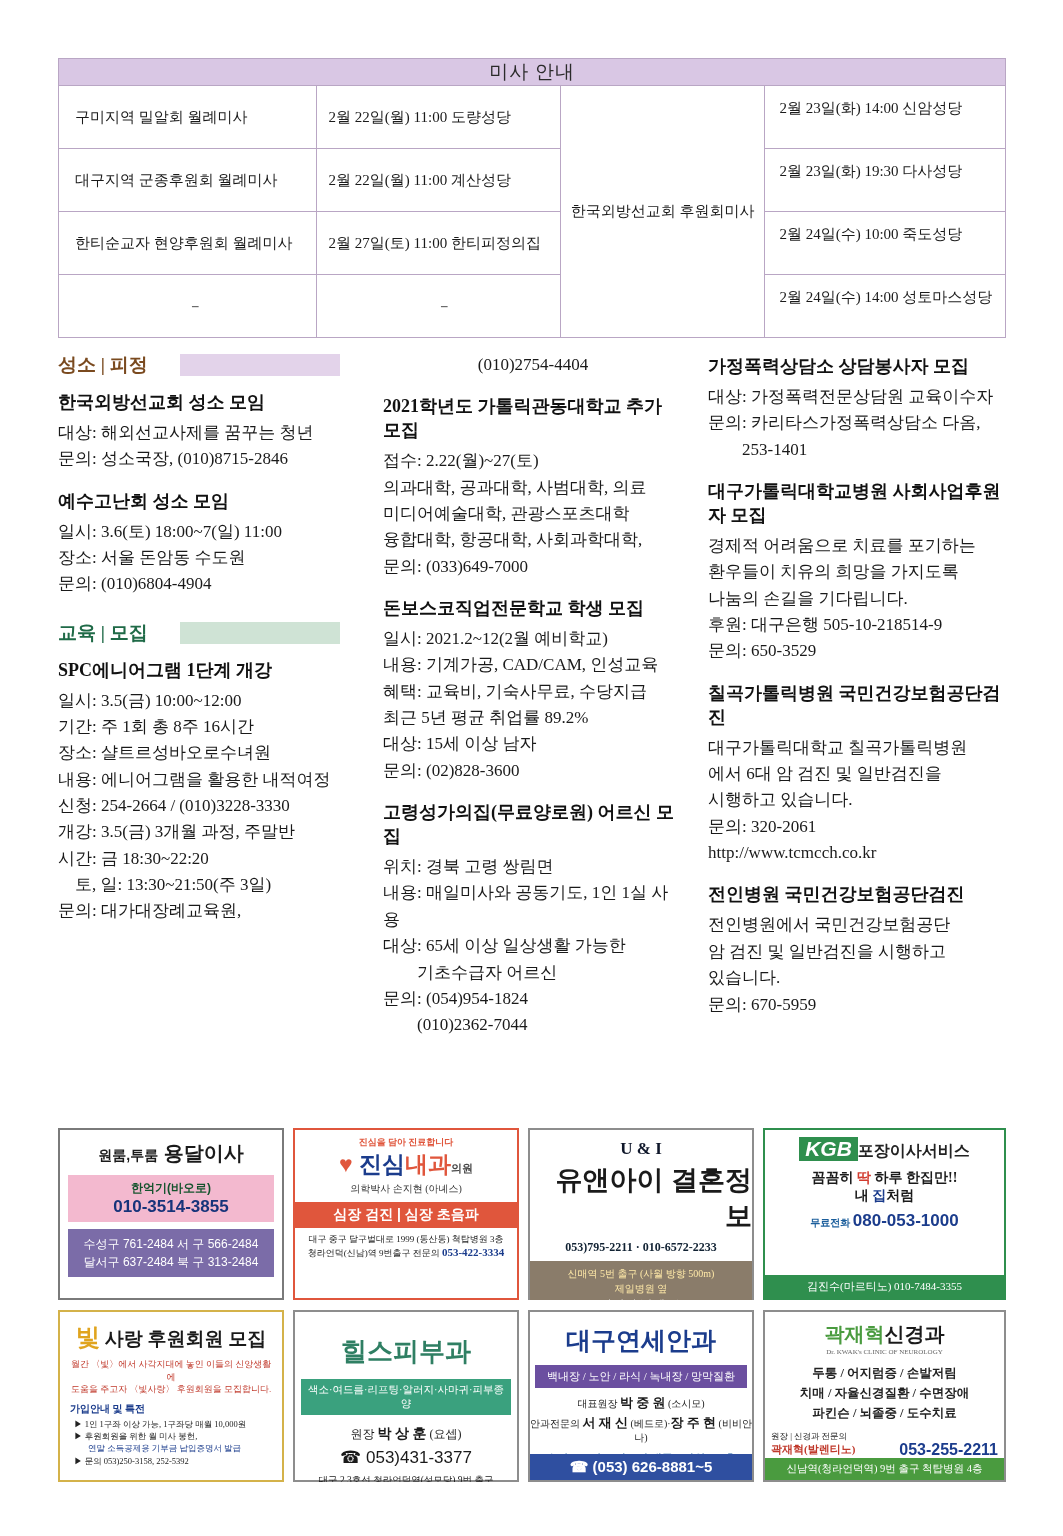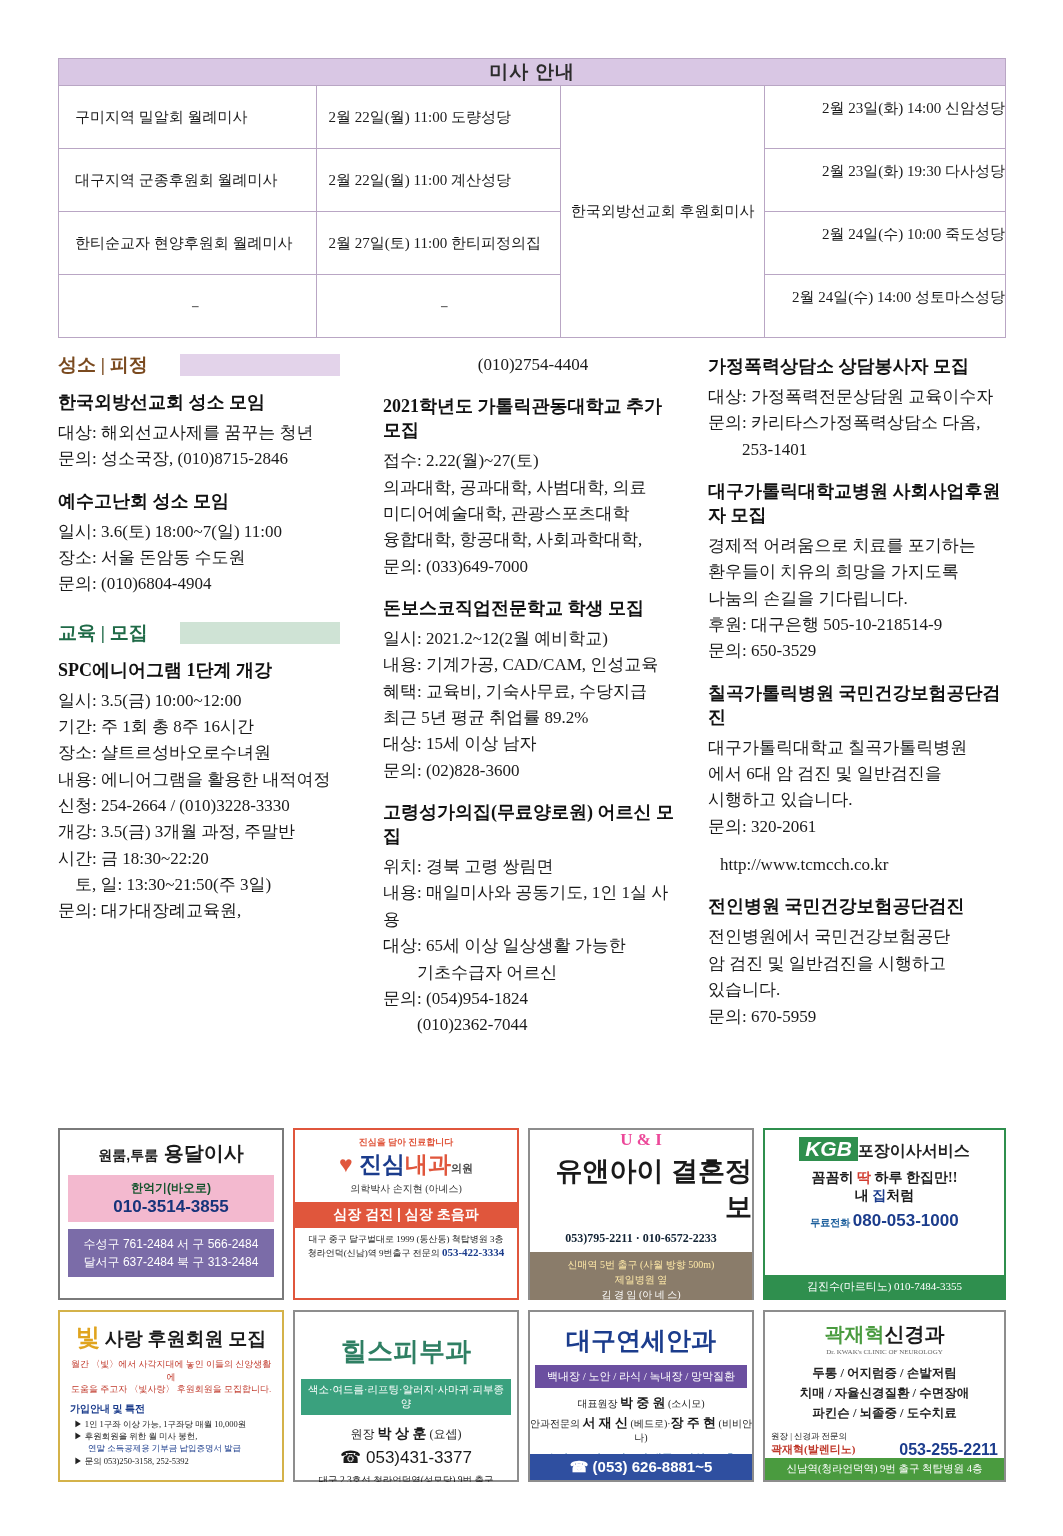--- a/index.html
+++ b/index.html
@@ -3,46 +3,46 @@
 <meta charset="utf-8">
 <style>
   html,body{margin:0;padding:0;}
   body{width:1063px;height:1536px;background:#ffffff;font-family:"Liberation Serif", serif;color:#1a1a1a;}
   .page{position:relative;width:1063px;height:1536px;overflow:hidden;}
 
   
   .mass-wrap{position:absolute;left:58px;top:58px;width:948px;}
   table.mass{border-collapse:collapse;width:100%;font-size:15px;}
   table.mass td,table.mass th{border:1px solid #b9a6c4;padding:0;}
-  .mass-title{background:#d9c7e4;text-align:center;font-weight:bold;font-size:19px;padding:10px 0 11px 0;letter-spacing:1px;color:#2b2b2b;}
+  .mass-title{background:#d9c7e4;text-align:center;font-weight:normal;font-size:19px;padding:10px 0 11px 0;letter-spacing:1px;color:#2b2b2b;}
   .mass td.c1{width:245px;padding:13px 0 13px 16px;white-space:nowrap;}
   .mass td.c2{width:235px;padding:13px 0 13px 12px;white-space:nowrap;}
   .mass td.c3{width:240px;text-align:center;vertical-align:middle;}
-  .mass td.c4{width:228px;padding:13px 0 30px 14px;white-space:nowrap;text-align:right;}
+  .mass td.c4{width:228px;padding:13px 0 30px 14px;white-space:nowrap;}
   .mass td.dash{text-align:center;color:#444;}
 
   
   .cols{position:absolute;left:58px;top:352px;width:948px;height:760px;}
   .col{position:absolute;top:0;width:300px;}
   .col.a{left:0;}
   .col.b{left:325px;}
   .col.c{left:650px;width:308px;}
 
   .secthead{position:relative;height:28px;margin:0 0 10px 0;}
   .secthead .bar{position:absolute;left:122px;top:2px;height:22px;width:160px;}
   .secthead .txt{position:relative;font-size:19px;font-weight:bold;color:#7a4a1f;z-index:2;}
   .secthead.edu .txt{color:#1f6a47;}
   .secthead .bar.purple{background:#e3d3ea;}
   .secthead .bar.green{background:#cfe3d5;}
 
   h3.item{font-size:18px;font-weight:bold;margin:16px 0 6px 0;color:#111;}
   h3.item.first{margin-top:2px;}
   p.line{font-size:17px;line-height:1.55;margin:0;color:#1a1a1a;}
   p.line.center{text-align:center;}
-  .linkline{font-size:17px;line-height:1.55;margin:12px;}
+  .linkline{font-size:17px;line-height:1.55;margin:0;}
 
   
   .ads{position:absolute;left:58px;top:1128px;width:948px;height:360px;}
   .adrow{position:absolute;left:0;width:948px;height:172px;}
   .adrow.r1{top:0;}
   .adrow.r2{top:182px;padding-left:12px;}
   .ad{position:absolute;top:0;height:172px;box-sizing:border-box;overflow:hidden;}
   .ad.p1{left:0;width:226px;}
   .ad.p2{left:235px;width:226px;}
   .ad.p3{left:470px;width:226px;}
@@ -65,21 +65,21 @@
   .ad2 .brand{font-size:23px;font-weight:bold;font-family:"Liberation Sans",sans-serif;color:#1b3c8c;}
   .ad2 .brand .red{color:#e0563c;}
   .ad2 .brand .sm{font-size:11px;color:#444;}
   .ad2 .doc{font-size:10px;color:#333;margin-top:2px;}
   .ad2 .band{margin-top:6px;background:#e0563c;color:#fff;text-align:center;font-size:14px;font-weight:bold;padding:4px 0;font-family:"Liberation Sans",sans-serif;}
   .ad2 .foot{font-size:9px;text-align:center;line-height:1.35;margin-top:5px;padding:0 4px;}
   .ad2 .tel{font-size:11px;font-weight:bold;color:#1b3c8c;}
 
   
   .ad3 .inner{border-color:#8d8d8d;}
-  .ad3 .ui{text-align:center;font-size:17px;font-weight:bold;color:#ec4899;font-family:"Liberation Serif",serif;}
+  .ad3 .ui{text-align:center;margin-top:9px;font-size:17px;font-weight:bold;color:#0f172a;font-family:"Liberation Serif",serif;}
   .ad3 .name{text-align:right;font-size:27px;font-weight:bold;margin-top:3px;font-family:"Liberation Sans",sans-serif;}
   .ad3 .phone{text-align:center;font-size:12px;font-weight:bold;margin-top:6px;color:#123;}
   .ad3 .band{margin-top:6px;background:#8a7c6a;color:#fff;text-align:center;font-size:10px;line-height:1.5;padding:5px 2px;}
   .ad3 .band .y{color:#ffe9a8;}
 
   
   .ad4 .inner{border-color:#2f8f4e;}
   .ad4 .k{margin:7px 6px 0 6px;text-align:center;}
   .ad4 .kgb{display:inline-block;background:#2f8f4e;color:#fff;font-size:21px;font-weight:bold;font-style:italic;padding:0 6px;font-family:"Liberation Sans",sans-serif;}
   .ad4 .kt{font-size:16px;font-weight:bold;color:#222;font-family:"Liberation Sans",sans-serif;}

